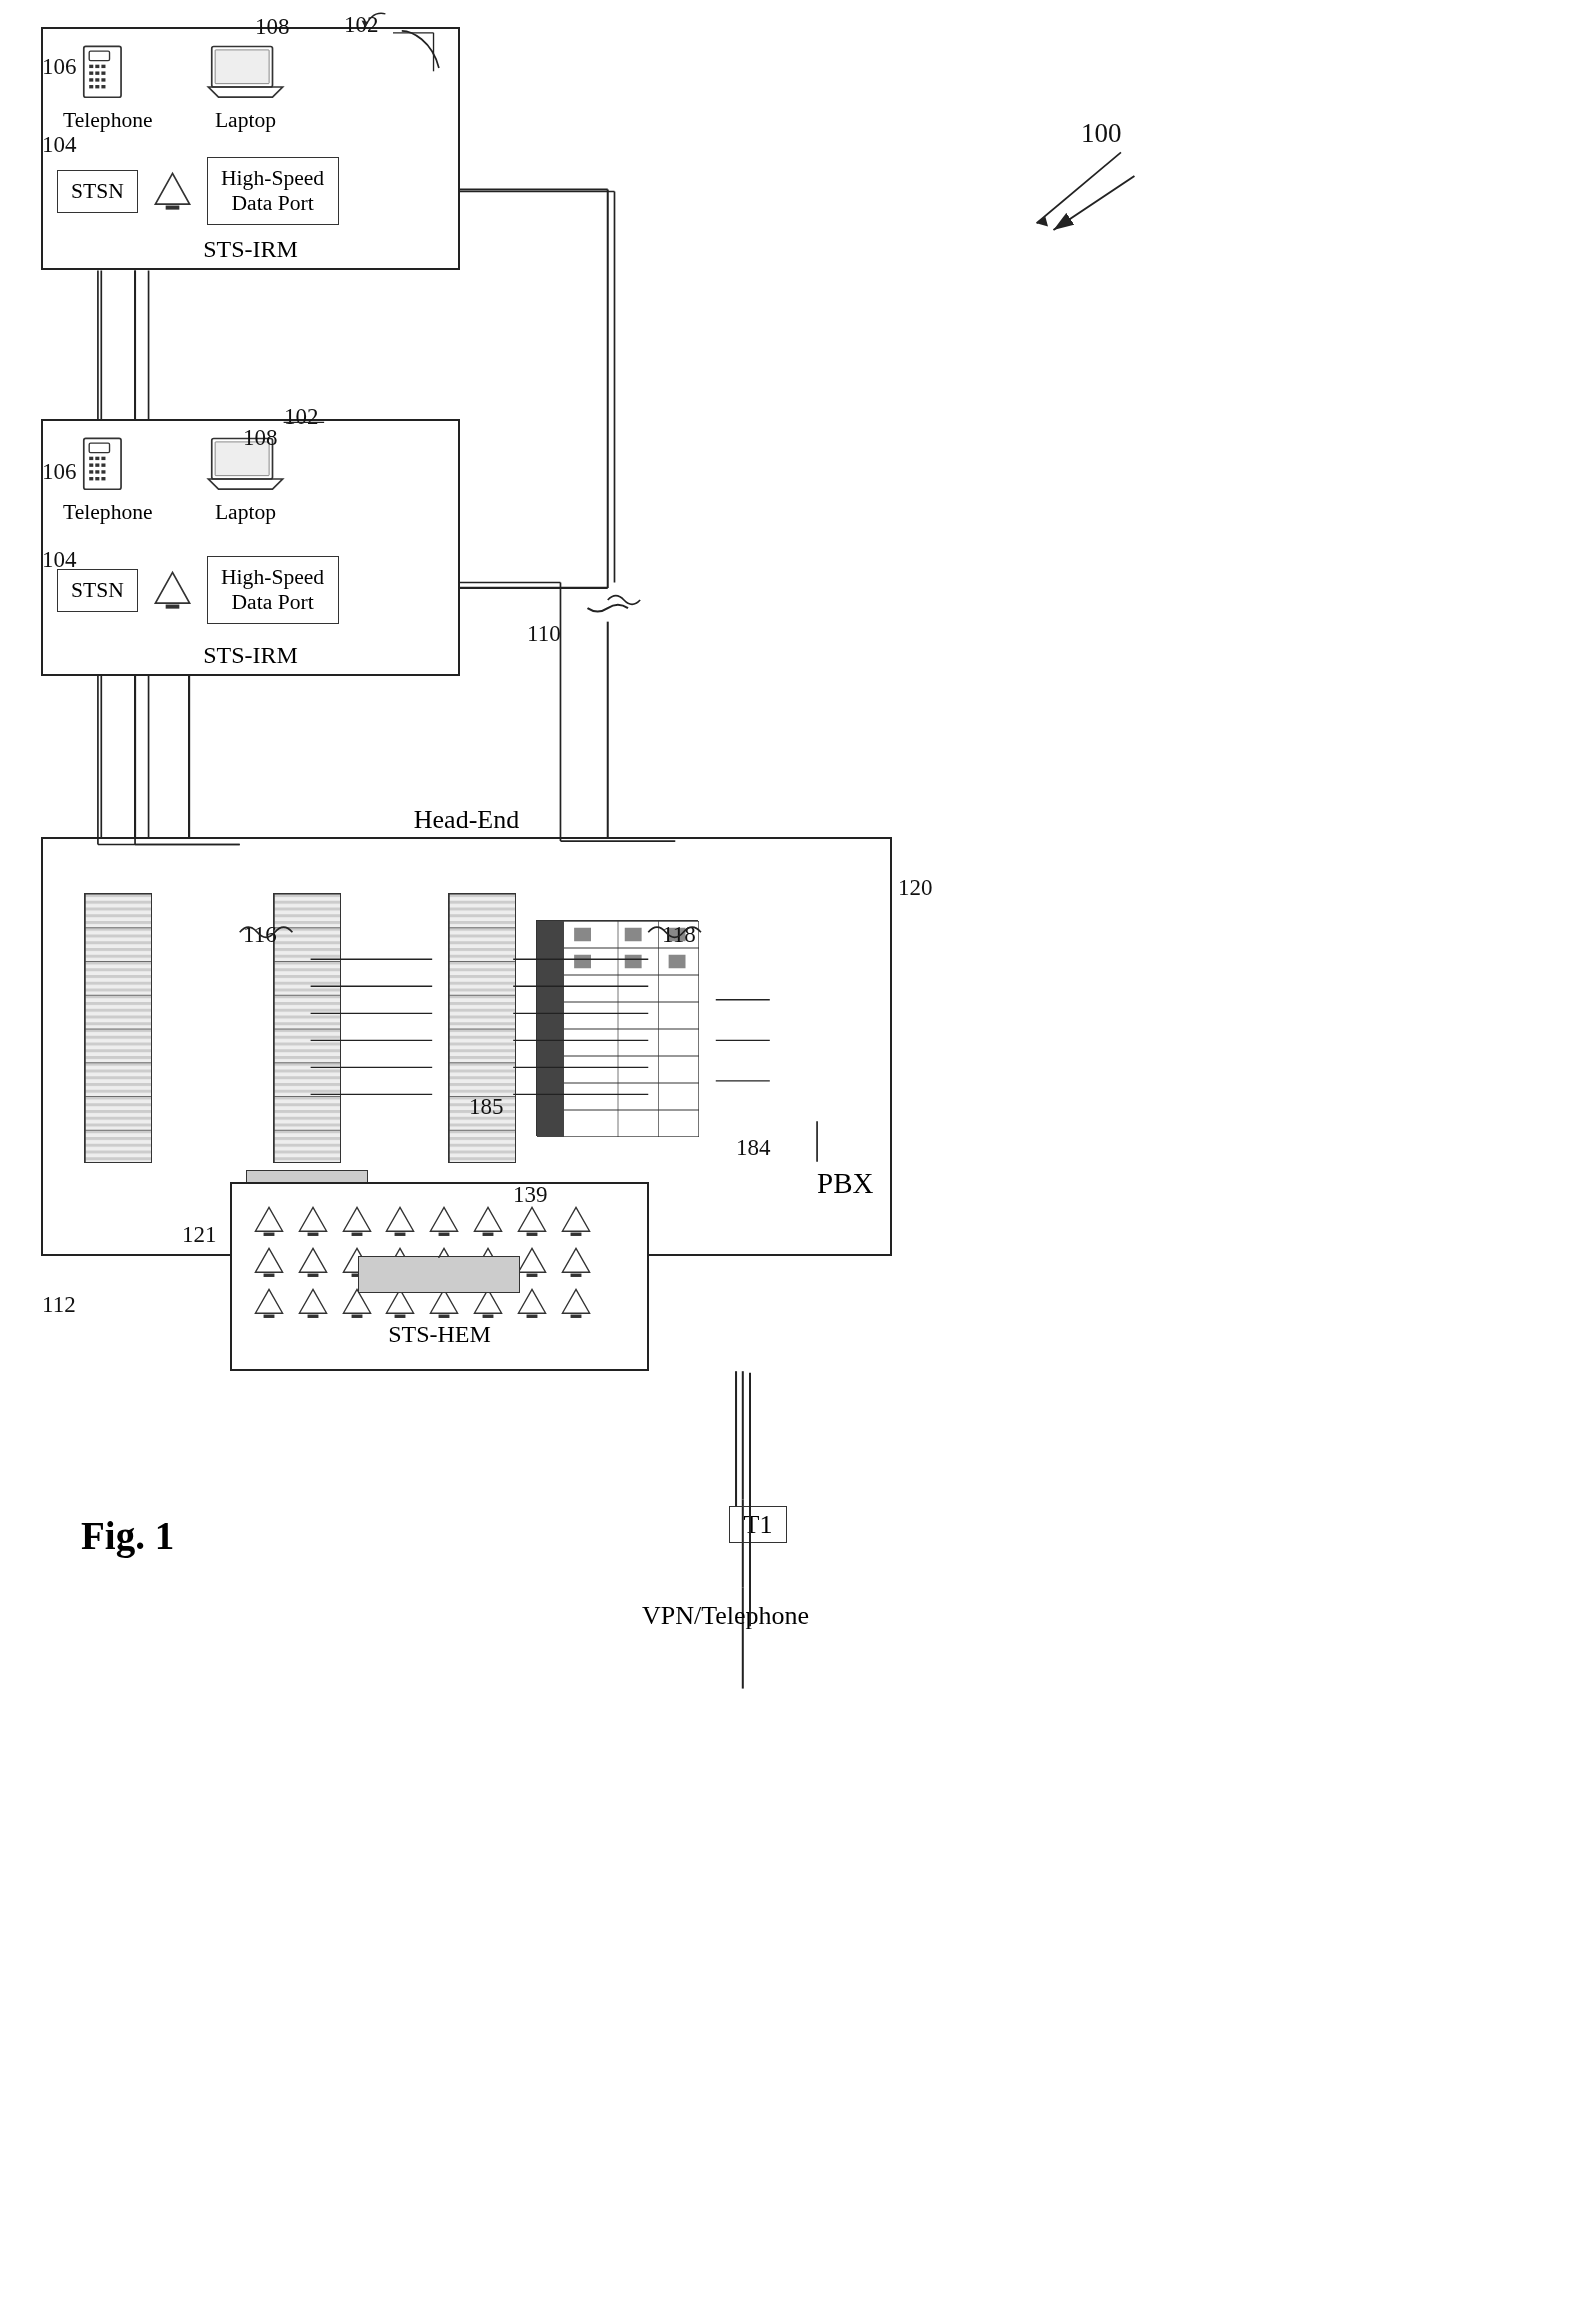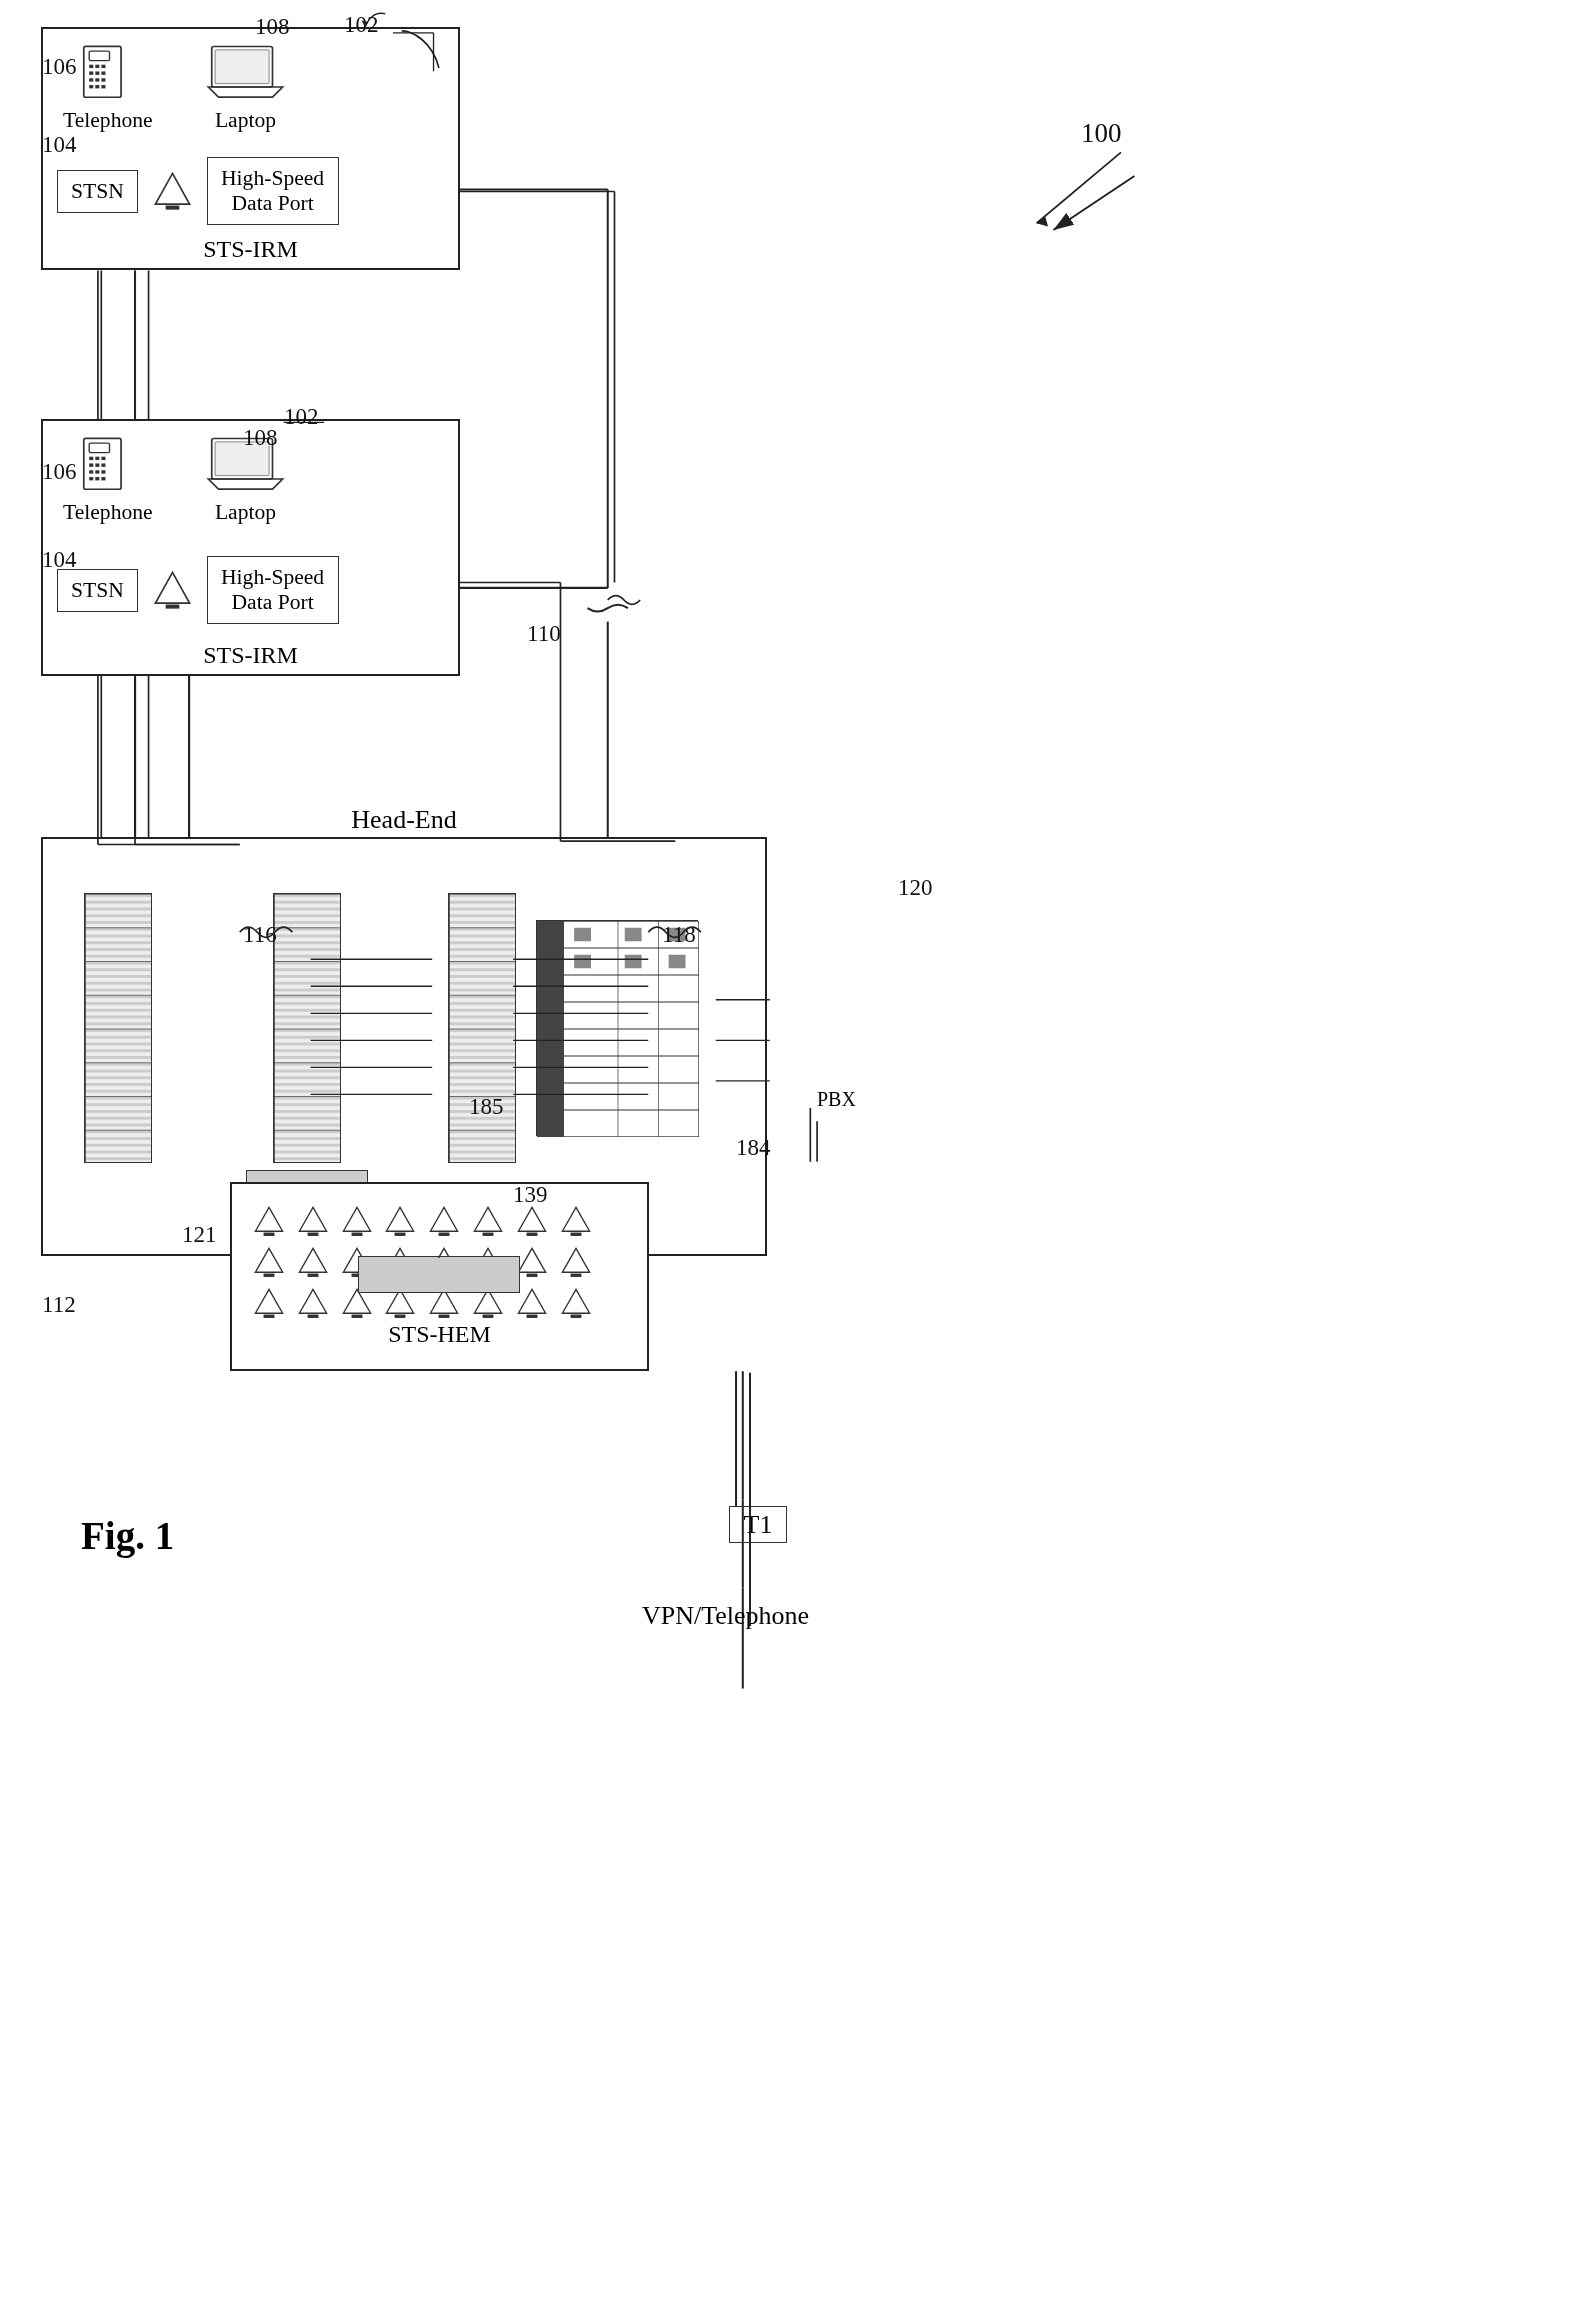--- a/index.html
+++ b/index.html
@@ -30,21 +30,21 @@
     .irm-box-2 {
       left: 41px; top: 419px;
       width: 419px; height: 257px;
     }
     
     .head-end-box {
       position: absolute;
       border: 2px solid #222;
       background: #fff;
       left: 41px; top: 837px;
-      width: 726px; height: 419px;
+      width: 851px; height: 419px;
     }
     
     .hem-box {
       position: absolute;
       border: 2px solid #222;
       background: #fff;
       left: 230px; top: 1182px;
       width: 419px; height: 189px;
     }
 
@@ -470,21 +470,21 @@
   <div class="ref" style="left:527px; top:621px;">110</div>
 
   <div class="ref" style="left:243px; top:922px;">116</div>
 
   <div class="ref" style="left:662px; top:922px;">118</div>
 
   <div class="ref" style="left:736px; top:1135px;">184</div>
 
   <div class="ref" style="left:898px; top:875px;">120</div>
 
-  <div style="position:absolute; left:817px; top:1088px; font-size:20px;">PBX</div>
+  <div style="position:absolute; left:817px; top:1167px; font-size:29px;">PBX</div>
 
   <div class="ref" style="left:182px; top:1222px;">121</div>
 
   <div class="ref" style="left:469px; top:1094px;">185</div>
 
   <div class="ref" style="left:42px; top:1263px;margin-top:29px;">112</div>
 
   <div class="ref" style="left:513px; top:1182px;">139</div>
 
   <div style="position:absolute; left:729px; top:1506px; font-size:26px; border:0.7px solid #333; padding:2.7px 13.5px;">T1</div>

